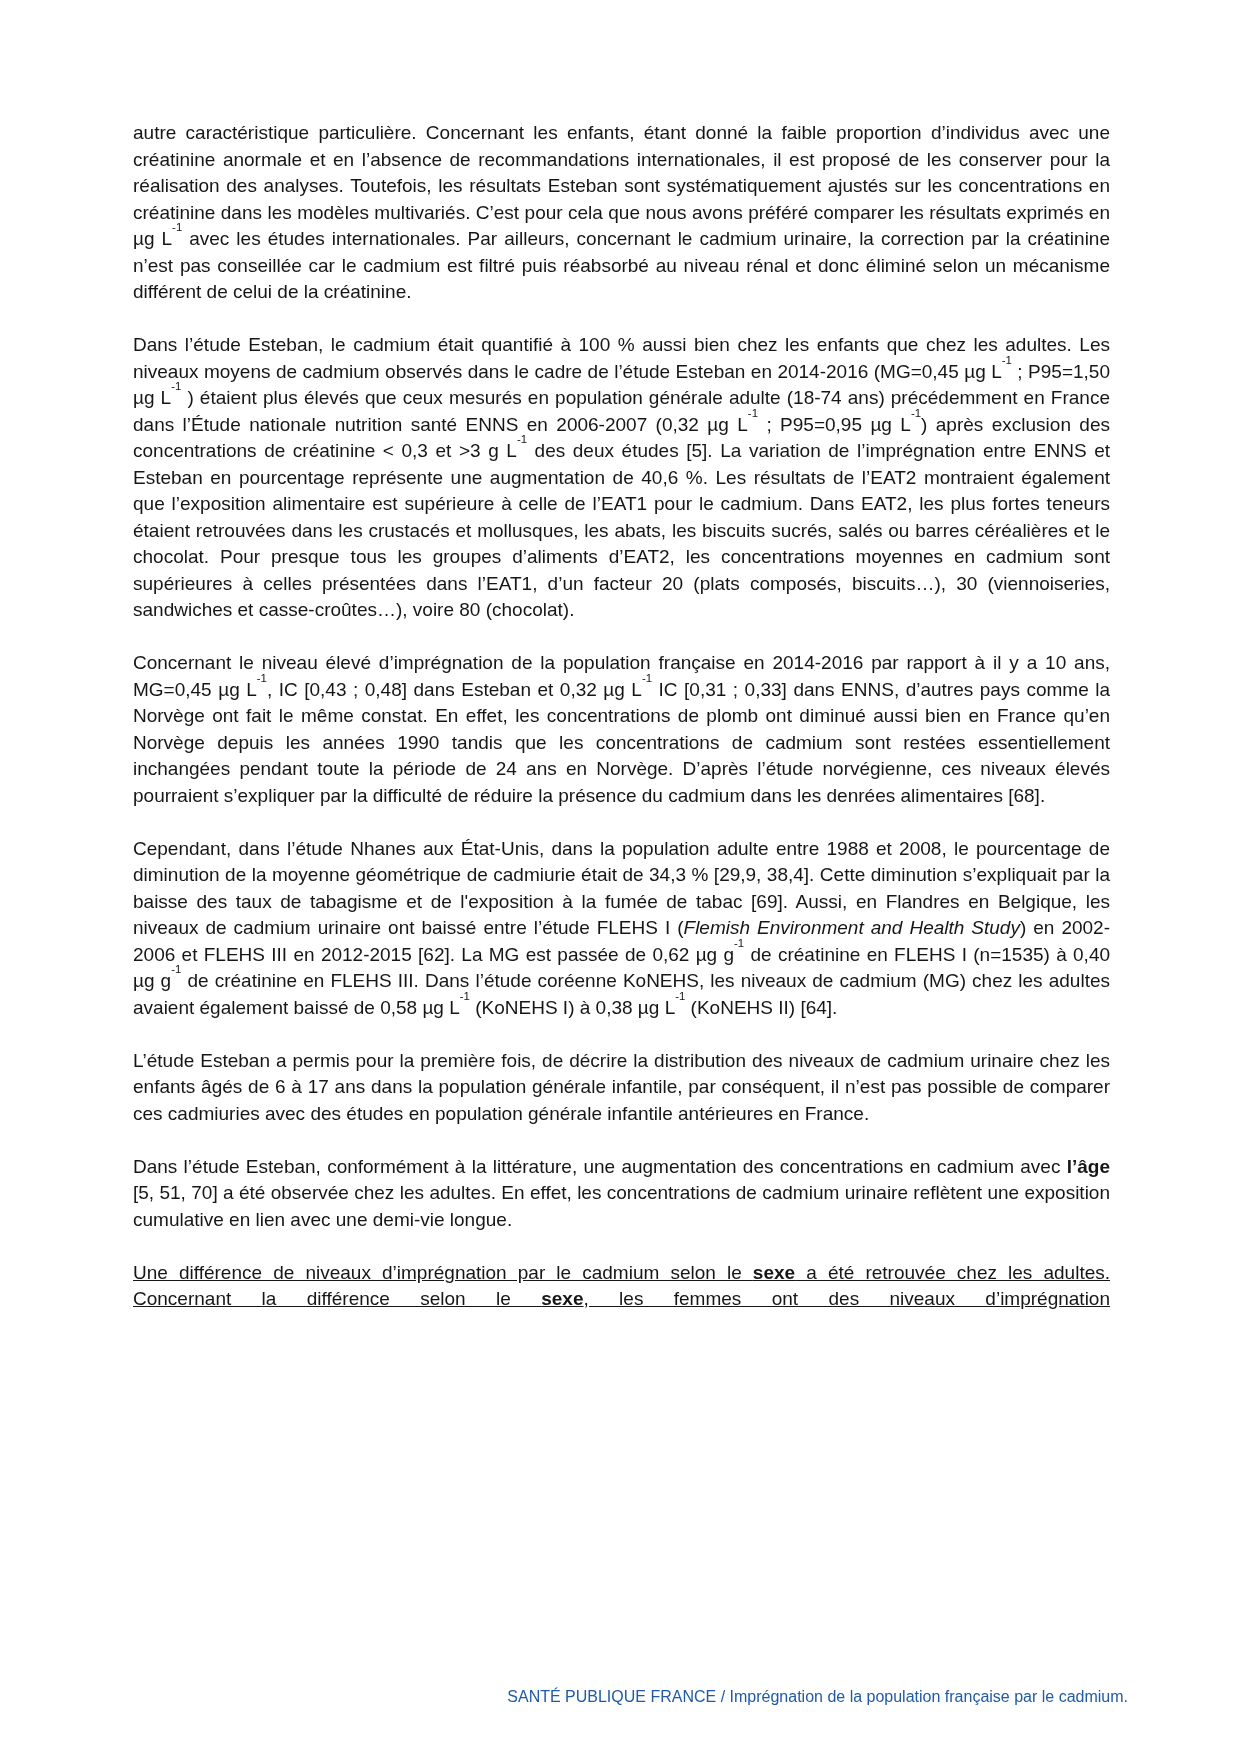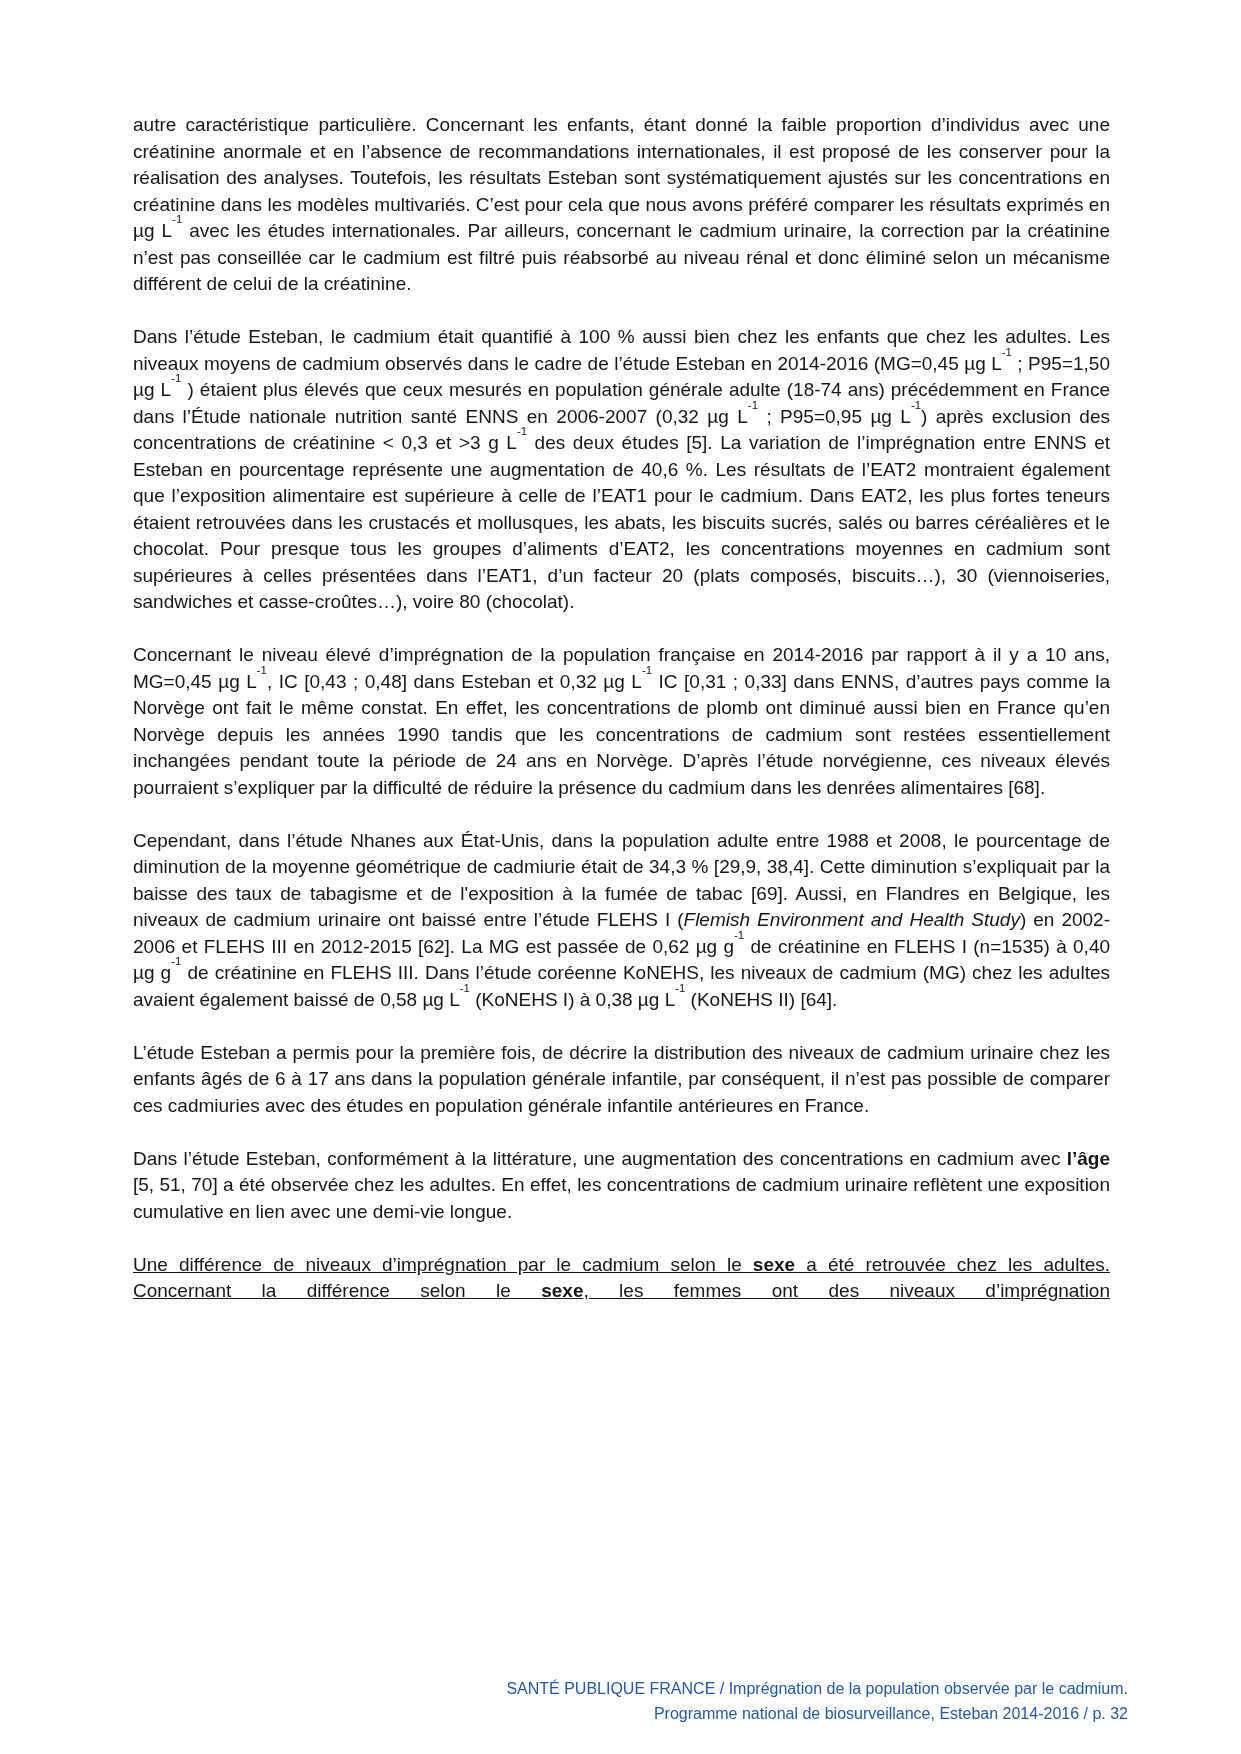--- a/index.html
+++ b/index.html
@@ -8,20 +8,21 @@
     height: 1754px;
     background: #ffffff;
     position: relative;
     font-family: "Liberation Sans", "DejaVu Sans", sans-serif;
     overflow: hidden;
   }
   .page {
     position: absolute;
     inset: 0;
     background: #ffffff;
+    margin-top: 8px;
   }
   .content {
     position: absolute;
     left: 133px;
     top: 112px;
     width: 977px;
     color: #161616;
     font-size: 19px;
     line-height: 26.5px;
     text-align: justify;
@@ -59,16 +60,15 @@
     <p class="para">autre caractéristique particulière. Concernant les enfants, étant donné la faible proportion d’individus avec une créatinine anormale et en l’absence de recommandations internationales, il est proposé de les conserver pour la réalisation des analyses. Toutefois, les résultats Esteban sont systématiquement ajustés sur les concentrations en créatinine dans les modèles multivariés. C’est pour cela que nous avons préféré comparer les résultats exprimés en µg L<sup>-1</sup> avec les études internationales. Par ailleurs, concernant le cadmium urinaire, la correction par la créatinine n’est pas conseillée car le cadmium est filtré puis réabsorbé au niveau rénal et donc éliminé selon un mécanisme différent de celui de la créatinine.</p>
     <p class="para">Dans l’étude Esteban, le cadmium était quantifié à 100 % aussi bien chez les enfants que chez les adultes. Les niveaux moyens de cadmium observés dans le cadre de l’étude Esteban en 2014-2016 (MG=0,45 µg L<sup>-1</sup> ; P95=1,50 µg L<sup>-1</sup> ) étaient plus élevés que ceux mesurés en population générale adulte (18-74 ans) précédemment en France dans l’Étude nationale nutrition santé ENNS en 2006-2007 (0,32 µg L<sup>-1</sup> ; P95=0,95 µg L<sup>-1</sup>) après exclusion des concentrations de créatinine &lt; 0,3 et &gt;3 g L<sup>-1</sup> des deux études [5]. La variation de l’imprégnation entre ENNS et Esteban en pourcentage représente une augmentation de 40,6 %. Les résultats de l’EAT2 montraient également que l’exposition alimentaire est supérieure à celle de l’EAT1 pour le cadmium. Dans EAT2, les plus fortes teneurs étaient retrouvées dans les crustacés et mollusques, les abats, les biscuits sucrés, salés ou barres céréalières et le chocolat. Pour presque tous les groupes d’aliments d’EAT2, les concentrations moyennes en cadmium sont supérieures à celles présentées dans l’EAT1, d’un facteur 20 (plats composés, biscuits…), 30 (viennoiseries, sandwiches et casse-croûtes…), voire 80 (chocolat).</p>
     <p class="para">Concernant le niveau élevé d’imprégnation de la population française en 2014-2016 par rapport à il y a 10 ans, MG=0,45 µg L<sup>-1</sup>, IC [0,43 ; 0,48] dans Esteban et 0,32 µg L<sup>-1</sup> IC [0,31 ; 0,33] dans ENNS, d’autres pays comme la Norvège ont fait le même constat. En effet, les concentrations de plomb ont diminué aussi bien en France qu’en Norvège depuis les années 1990 tandis que les concentrations de cadmium sont restées essentiellement inchangées pendant toute la période de 24 ans en Norvège. D’après l’étude norvégienne, ces niveaux élevés pourraient s’expliquer par la difficulté de réduire la présence du cadmium dans les denrées alimentaires [68].</p>
     <p class="para">Cependant, dans l’étude Nhanes aux État-Unis, dans la population adulte entre 1988 et 2008, le pourcentage de diminution de la moyenne géométrique de cadmiurie était de 34,3 % [29,9, 38,4]. Cette diminution s’expliquait par la baisse des taux de tabagisme et de l'exposition à la fumée de tabac [69]. Aussi, en Flandres en Belgique, les niveaux de cadmium urinaire ont baissé entre l’étude FLEHS I (<i>Flemish Environment and Health Study</i>) en 2002-2006 et FLEHS III en 2012-2015 [62]. La MG est passée de 0,62 µg g<sup>-1</sup> de créatinine en FLEHS I (n=1535) à 0,40 µg g<sup>-1</sup> de créatinine en FLEHS III. Dans l’étude coréenne KoNEHS, les niveaux de cadmium (MG) chez les adultes avaient également baissé de 0,58 µg L<sup>-1</sup> (KoNEHS I) à 0,38 µg L<sup>-1</sup> (KoNEHS II) [64].</p>
     <p class="para">L’étude Esteban a permis pour la première fois, de décrire la distribution des niveaux de cadmium urinaire chez les enfants âgés de 6 à 17 ans dans la population générale infantile, par conséquent, il n’est pas possible de comparer ces cadmiuries avec des études en population générale infantile antérieures en France.</p>
     <p class="para">Dans l’étude Esteban, conformément à la littérature, une augmentation des concentrations en cadmium avec <b>l’âge</b> [5, 51, 70] a été observée chez les adultes. En effet, les concentrations de cadmium urinaire reflètent une exposition cumulative en lien avec une demi-vie longue.</p>
     <p class="para continues">Une différence de niveaux d’imprégnation par le cadmium selon le <b>sexe</b> a été retrouvée chez les adultes. Concernant la différence selon le <b>sexe</b>, les femmes ont des niveaux d’imprégnation</p>
   </section>
 
   <footer class="footer" style="color: rgb(31, 90, 166);">
-    <div class="footer-line">SANTÉ PUBLIQUE FRANCE / Imprégnation de la population observée par le cadmium.</div>
-    <div class="footer-line">Programme national de biosurveillance, Esteban 2014-2016 / p. 32</div>
+    <div class="footer-line">SANTÉ PUBLIQUE FRANCE / Imprégnation de la population française par le cadmium.</div>
   </footer>
 </main>
 
 </body></html>

